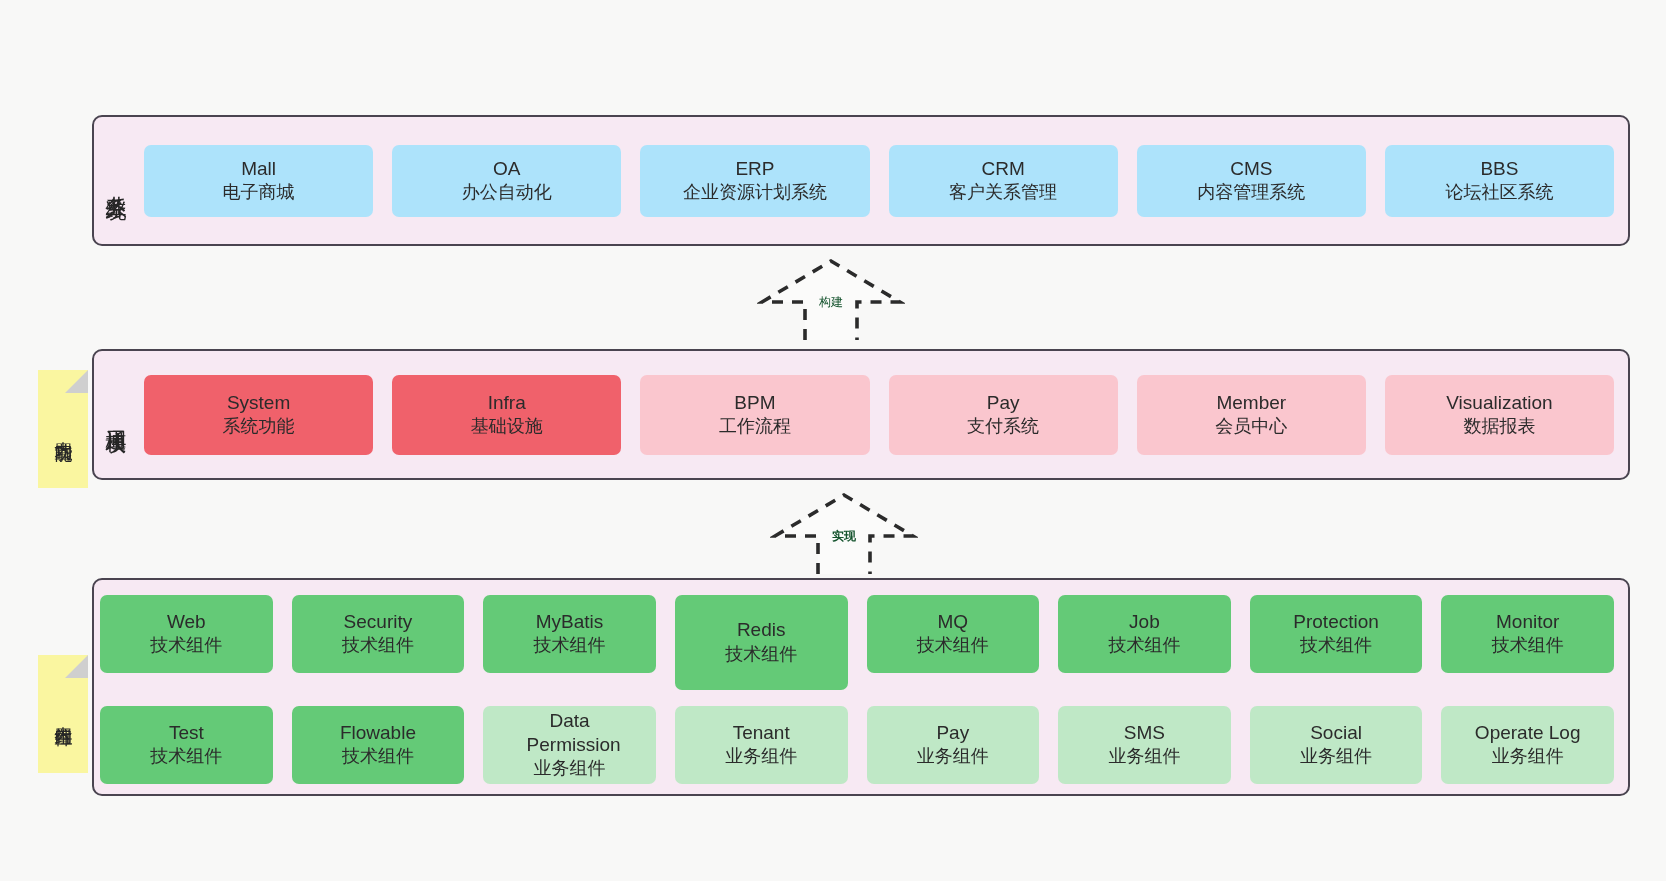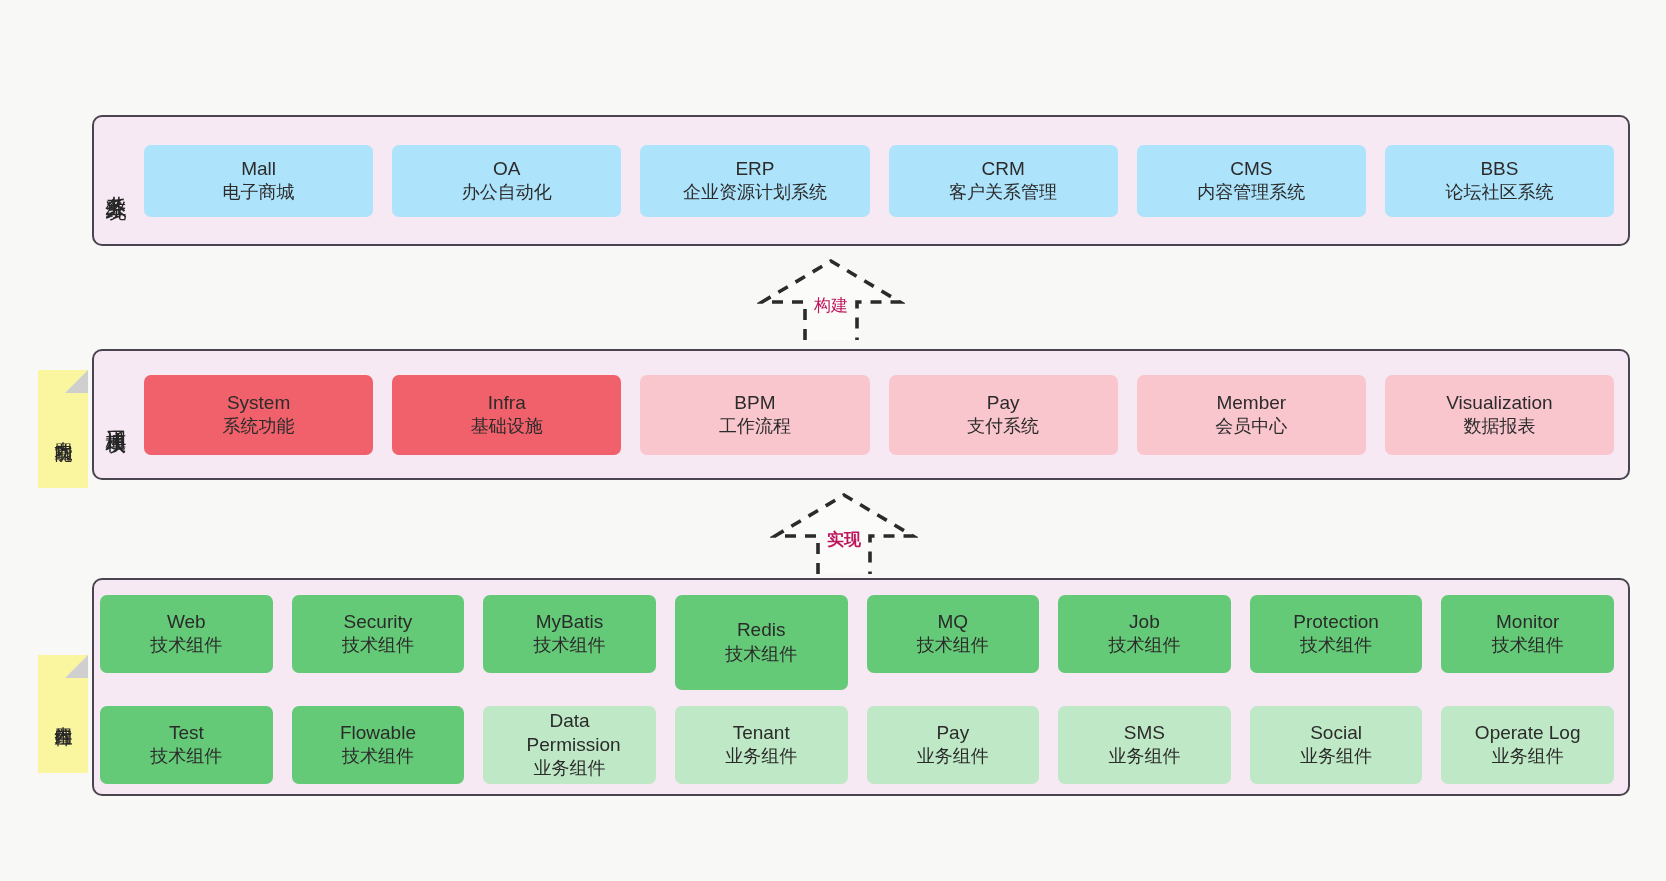--- a/index.html
+++ b/index.html
@@ -115,22 +115,22 @@
   
   .arrow {
     position: absolute;
   }
   .arrow svg { display: block; }
   .arrow-label {
     position: absolute;
     left: 0;
     right: 0;
     text-align: center;
-    font-size: 17px;
-    color: #be185d;
+    font-size: 12px;
+    color: #14532d;
     pointer-events: none;
   }
 </style>
 </head>
 <body>
 
 <div class="canvas">
 
   <div class="layer" id="layer-0" style="left:92px; top:115px; width:1538px; height:131px;">
     <div class="layer-label">业务系统</div>

